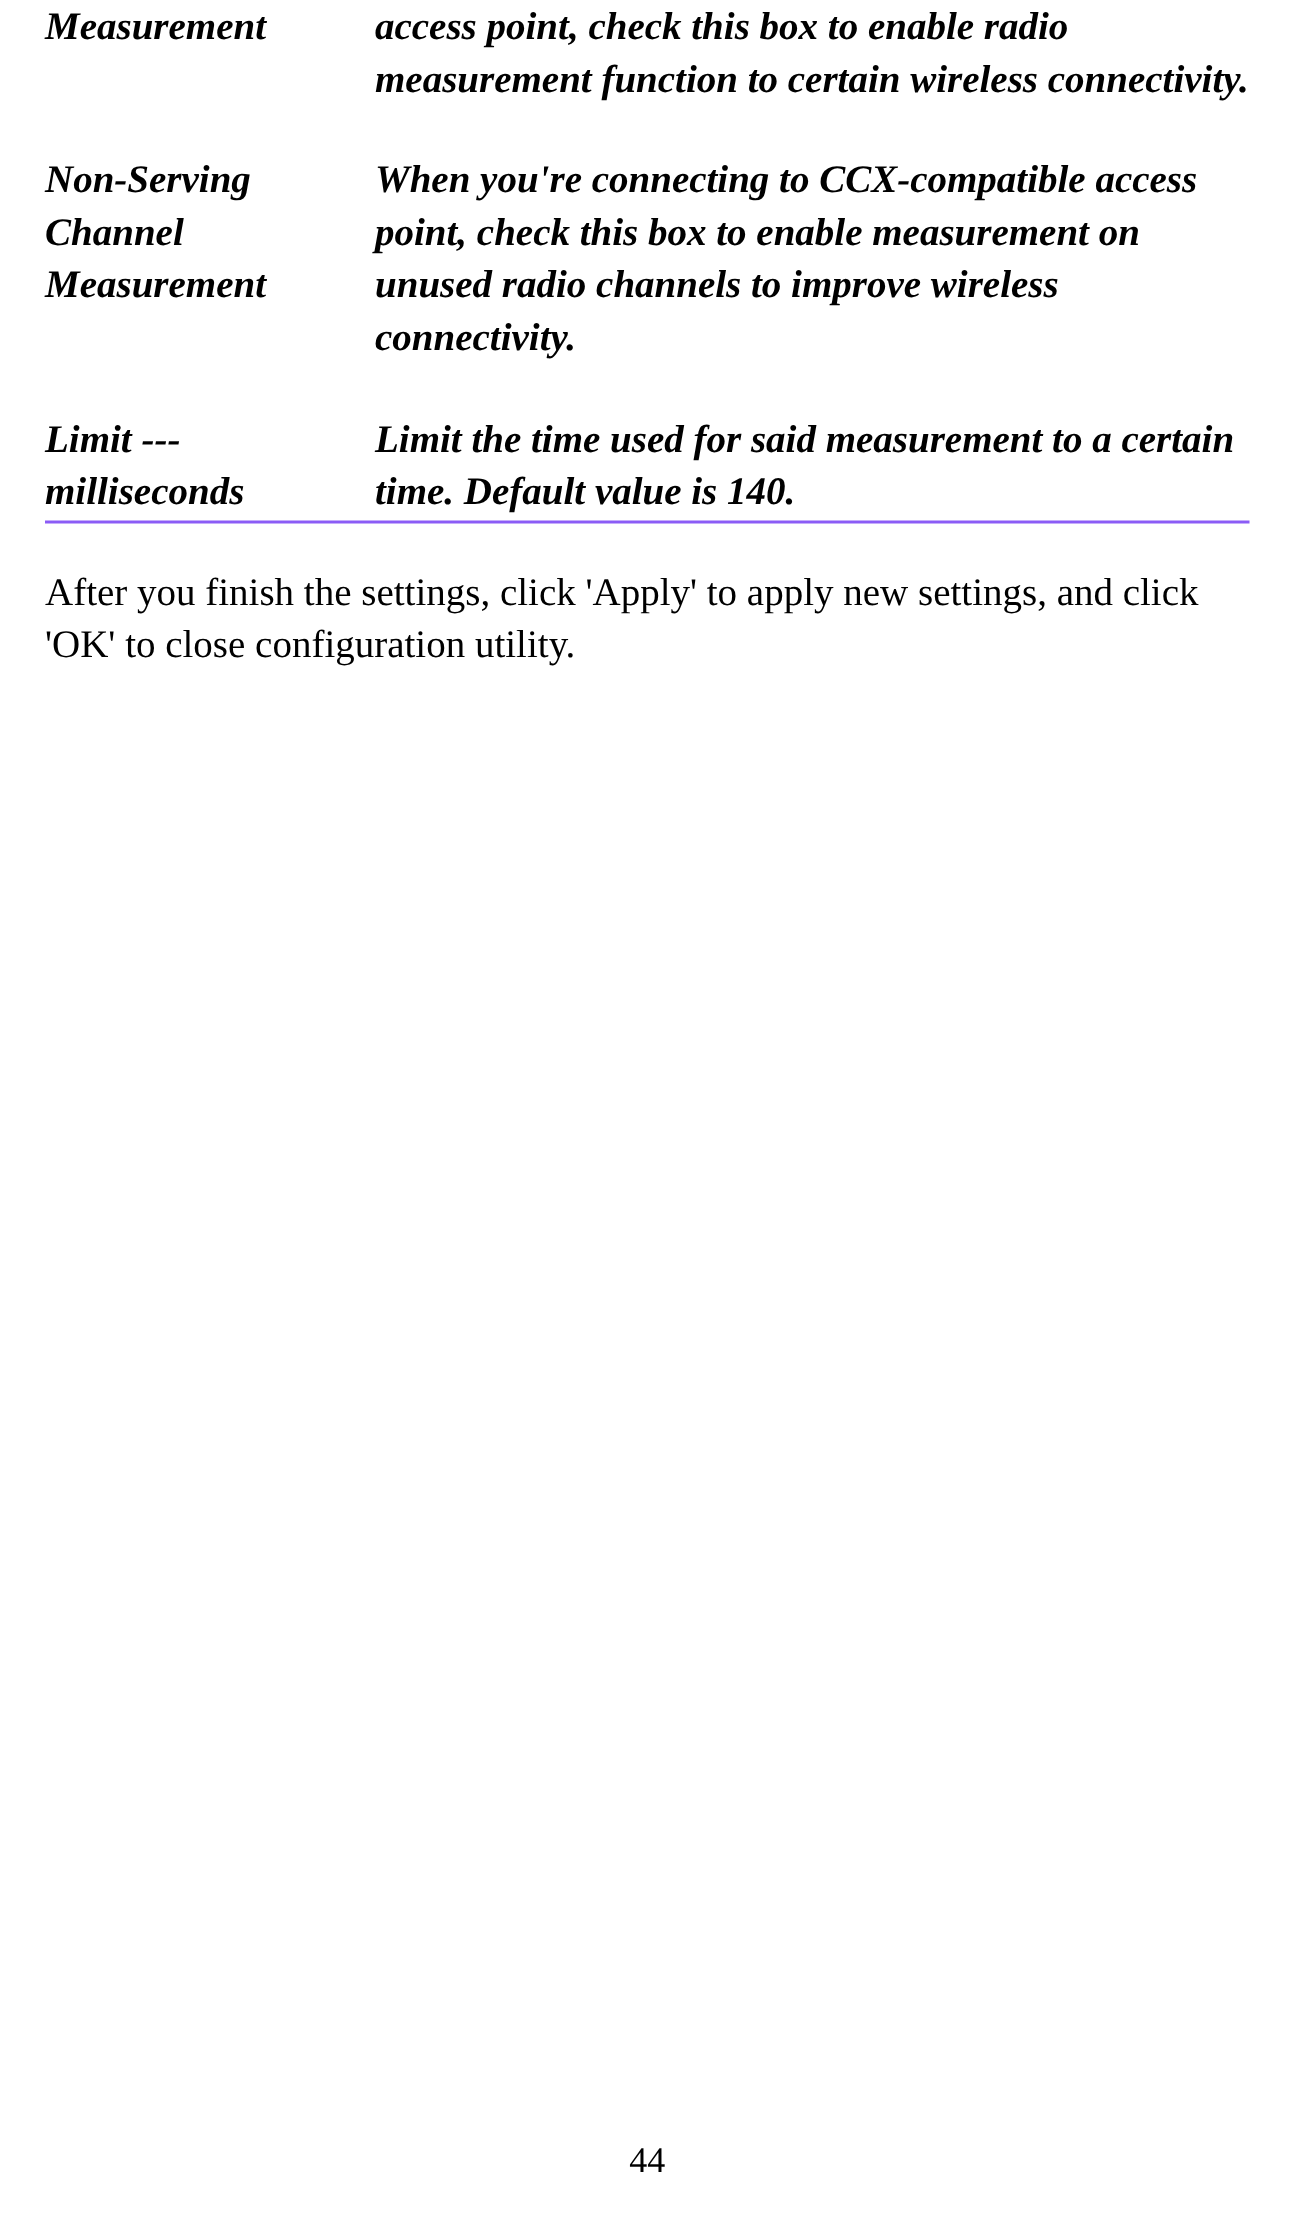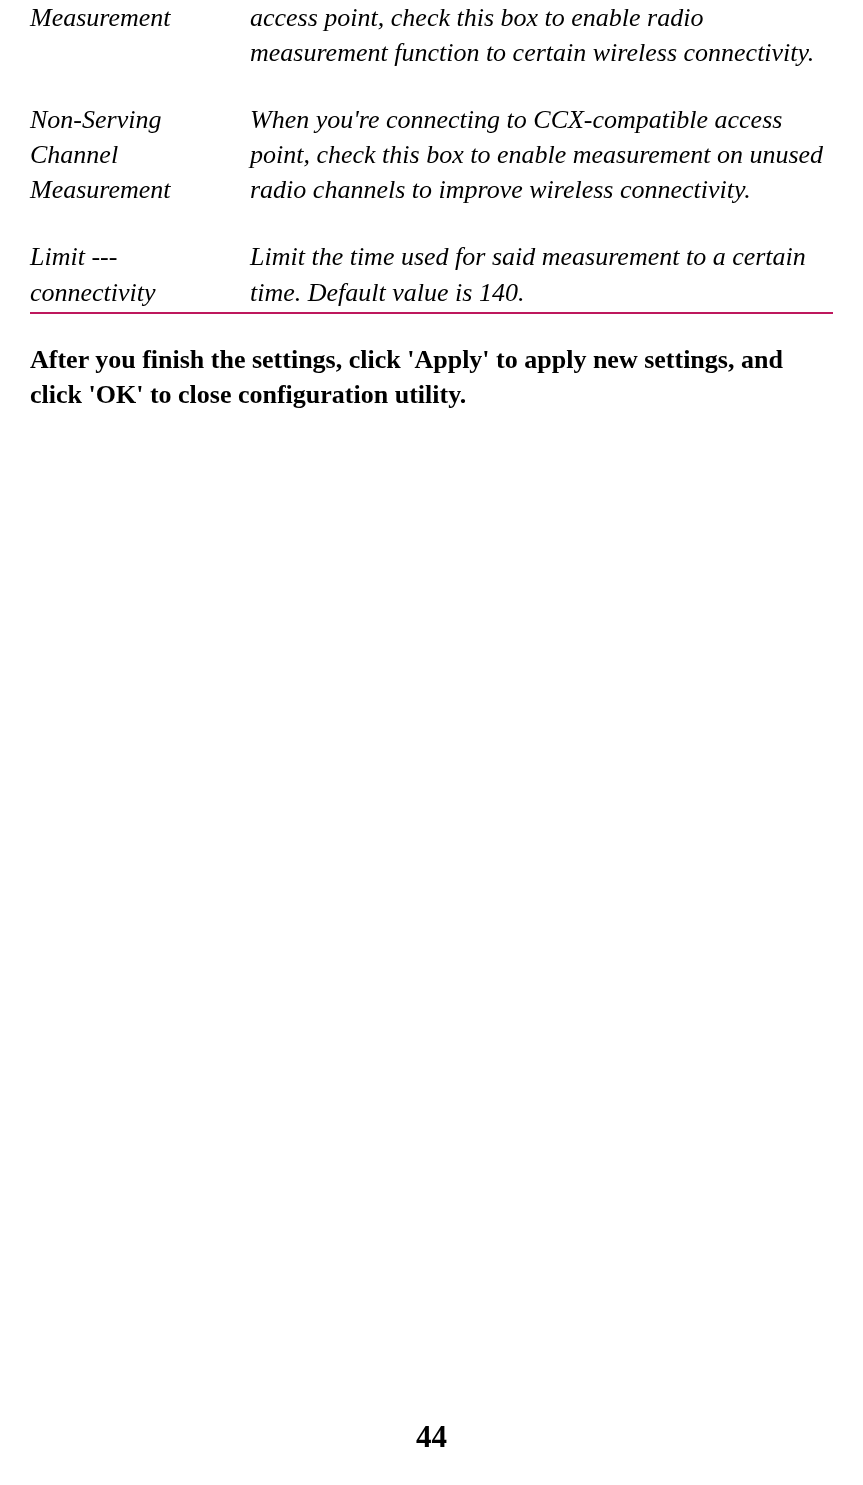--- a/index.html
+++ b/index.html
@@ -14,55 +14,54 @@
       font-family: 'Times New Roman', Times, serif;
       font-size: 26px;
       color: #000000;
       padding: 0 30px;
       position: relative;
     }
     .definitions-table {
       width: 100%;
       border-collapse: collapse;
       margin-bottom: 28px;
+      font-weight: bold;
     }
     .definitions-table td {
       vertical-align: top;
       padding: 0;
     }
     .term-col {
       width: 220px;
       font-style: italic;
     }
     .desc-col {
       font-style: italic;
       padding-left: 0;
     }
     .row-spacer td {
       height: 32px;
     }
     .last-row td {
-      border-bottom: 2px solid #be185d;
+      border-bottom: 2px solid #8b5cf6;
       padding-bottom: 2px;
     }
     .paragraph {
       margin-top: 28px;
       line-height: 1.35;
       font-style: normal;
-      font-weight: bold;
     }
     .page-number {
       position: absolute;
       bottom: 30px;
       left: 0;
       right: 0;
       text-align: center;
-      font-size: 31px;
+      font-size: 24px;
       font-style: normal;
-      font-weight: bold;
     }
     .term-line {
       display: block;
       line-height: 1.35;
     }
     .desc-line {
       display: block;
       line-height: 1.35;
     }
   </style>
@@ -93,21 +92,21 @@
       <span class="desc-line">When you're connecting to CCX-compatible access point, check this box to enable measurement on unused radio channels to improve wireless connectivity.</span>
     </td>
   </tr>
   <tr class="row-spacer">
         <td></td>
         <td></td>
       </tr>
   <tr class="last-row">
     <td class="term-col">
       <span class="term-line">Limit ---</span>
-      <span class="term-line">connectivity</span>
+      <span class="term-line">milliseconds</span>
     </td>
     <td class="desc-col">
       <span class="desc-line">Limit the time used for said measurement to a certain time. Default value is 140.</span>
     </td>
   </tr>
 </tbody>
   </table>
 
 <p class="paragraph">After you finish the settings, click 'Apply' to apply new settings, and click 'OK' to close configuration utility.</p>
 

